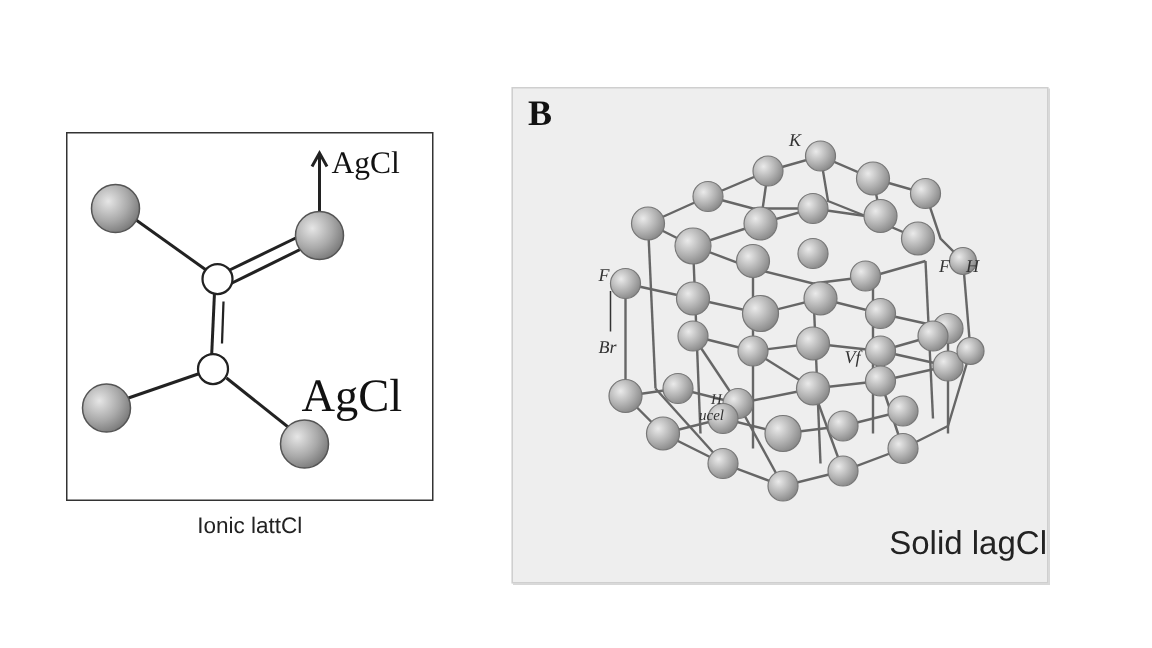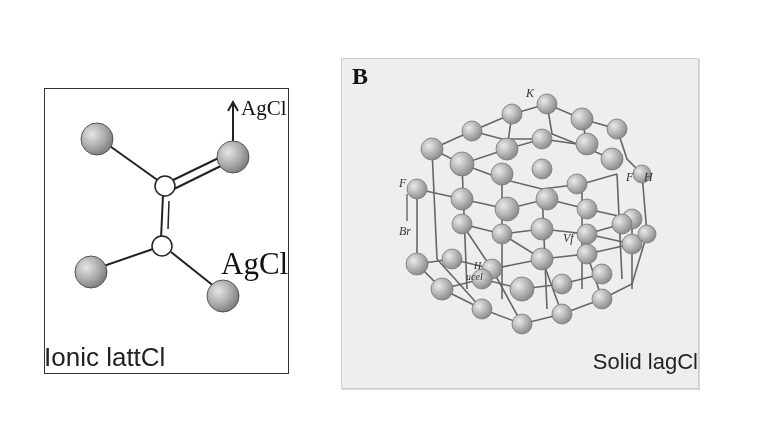--- a/index.html
+++ b/index.html
@@ -1,18 +1,18 @@
 <!DOCTYPE html>
 <html><head>
 <meta charset="utf-8">
 <style>
   html, body { margin:0; padding:0; }
   body { width:768px; height:432px; background:#ffffff; position:relative; overflow:hidden; font-family:"Liberation Sans", sans-serif; }
-  .panel-a { position:absolute; left:44px; top:88px; width:245px; height:286px; border:1.5px solid #333; box-sizing:border-box; background:#fff;padding-left:20px; }
-  .caption-a { position:absolute; left:44px; top:342px; width:245px; text-align:left; font-size:26px; color:#222; font-family:"Liberation Sans", sans-serif; }
+  .panel-a { position:absolute; left:44px; top:88px; width:245px; height:246px; border:1.5px solid #333; box-sizing:border-box; background:#fff; }
+  .caption-a { position:absolute; left:44px; top:342px; width:245px; text-align:center; font-size:15px; color:#222; font-family:"Liberation Sans", sans-serif; }
   .panel-b { position:absolute; left:341px; top:58px; width:358px; height:331px; background:#eeeeee; border:1px solid #cfcfcf; box-sizing:border-box; box-shadow:1px 1px 0 #d8d8d8; }
   .panel-b-label { position:absolute; left:10px; top:4px; font-family:"Liberation Serif", serif; font-weight:bold; font-size:24px; color:#111; }
   .caption-b { position:absolute; left:0; top:290px; width:100%; text-align:right; font-size:22px; color:#222; }
   svg text.serif { font-family:"Liberation Serif", serif; }
   svg text.ital { font-family:"Liberation Serif", serif; font-style:italic; }
 </style>
 </head>
 <body>
 
 <div class="panel-a">

